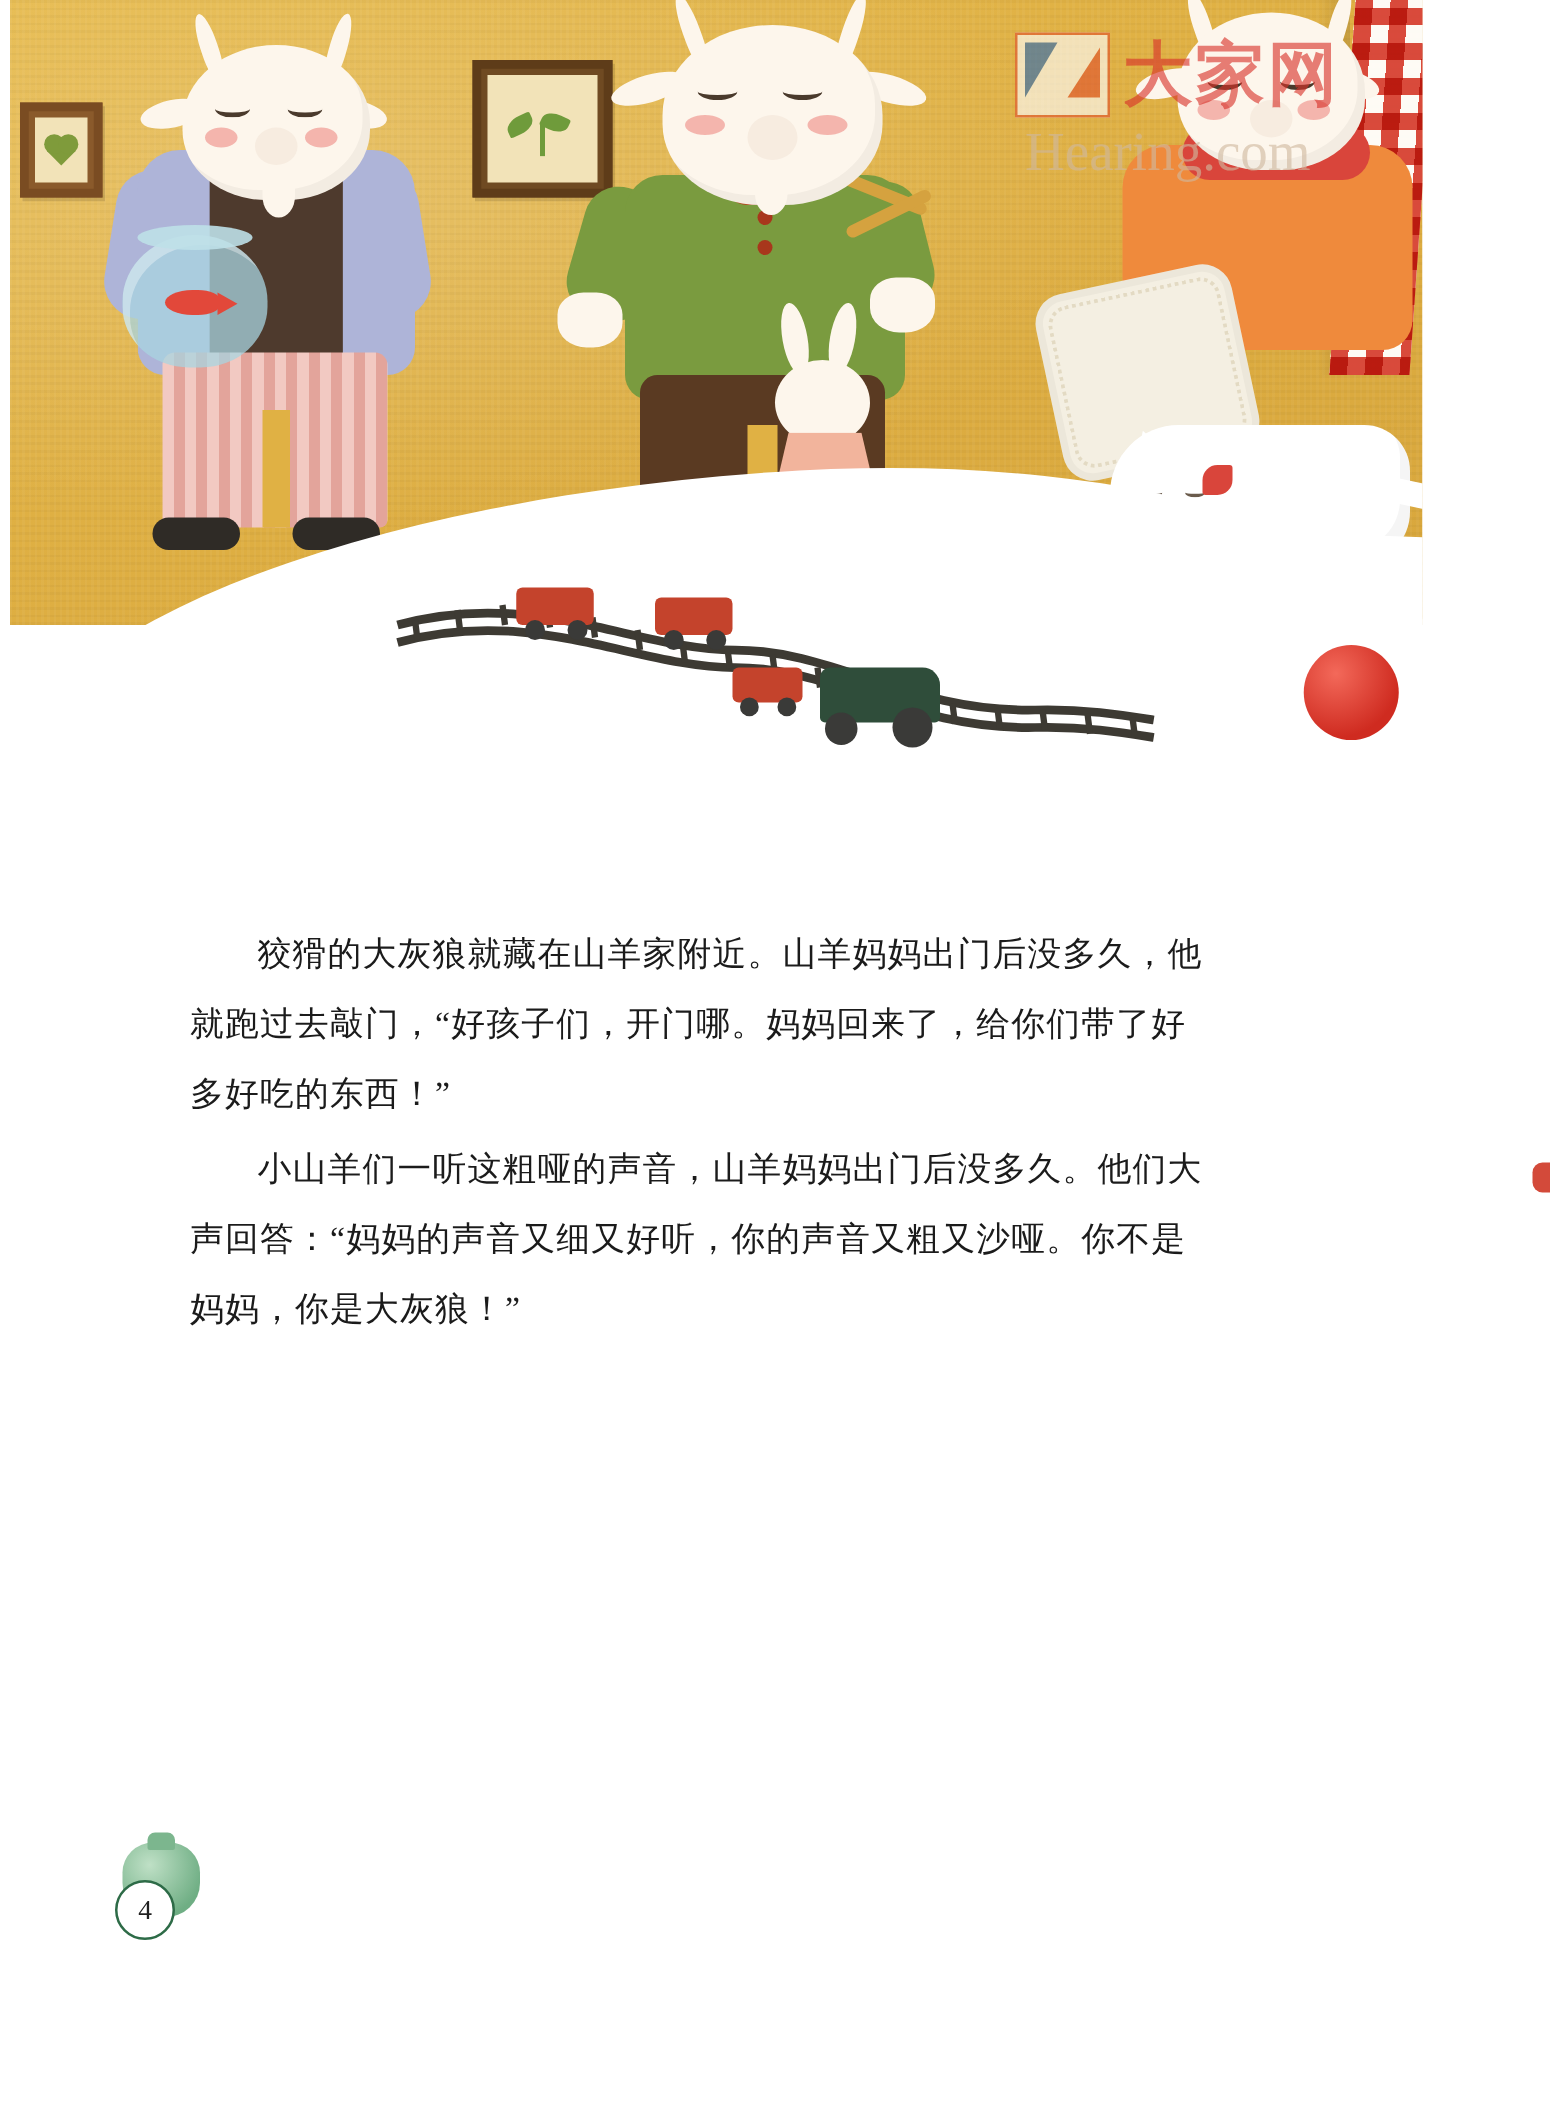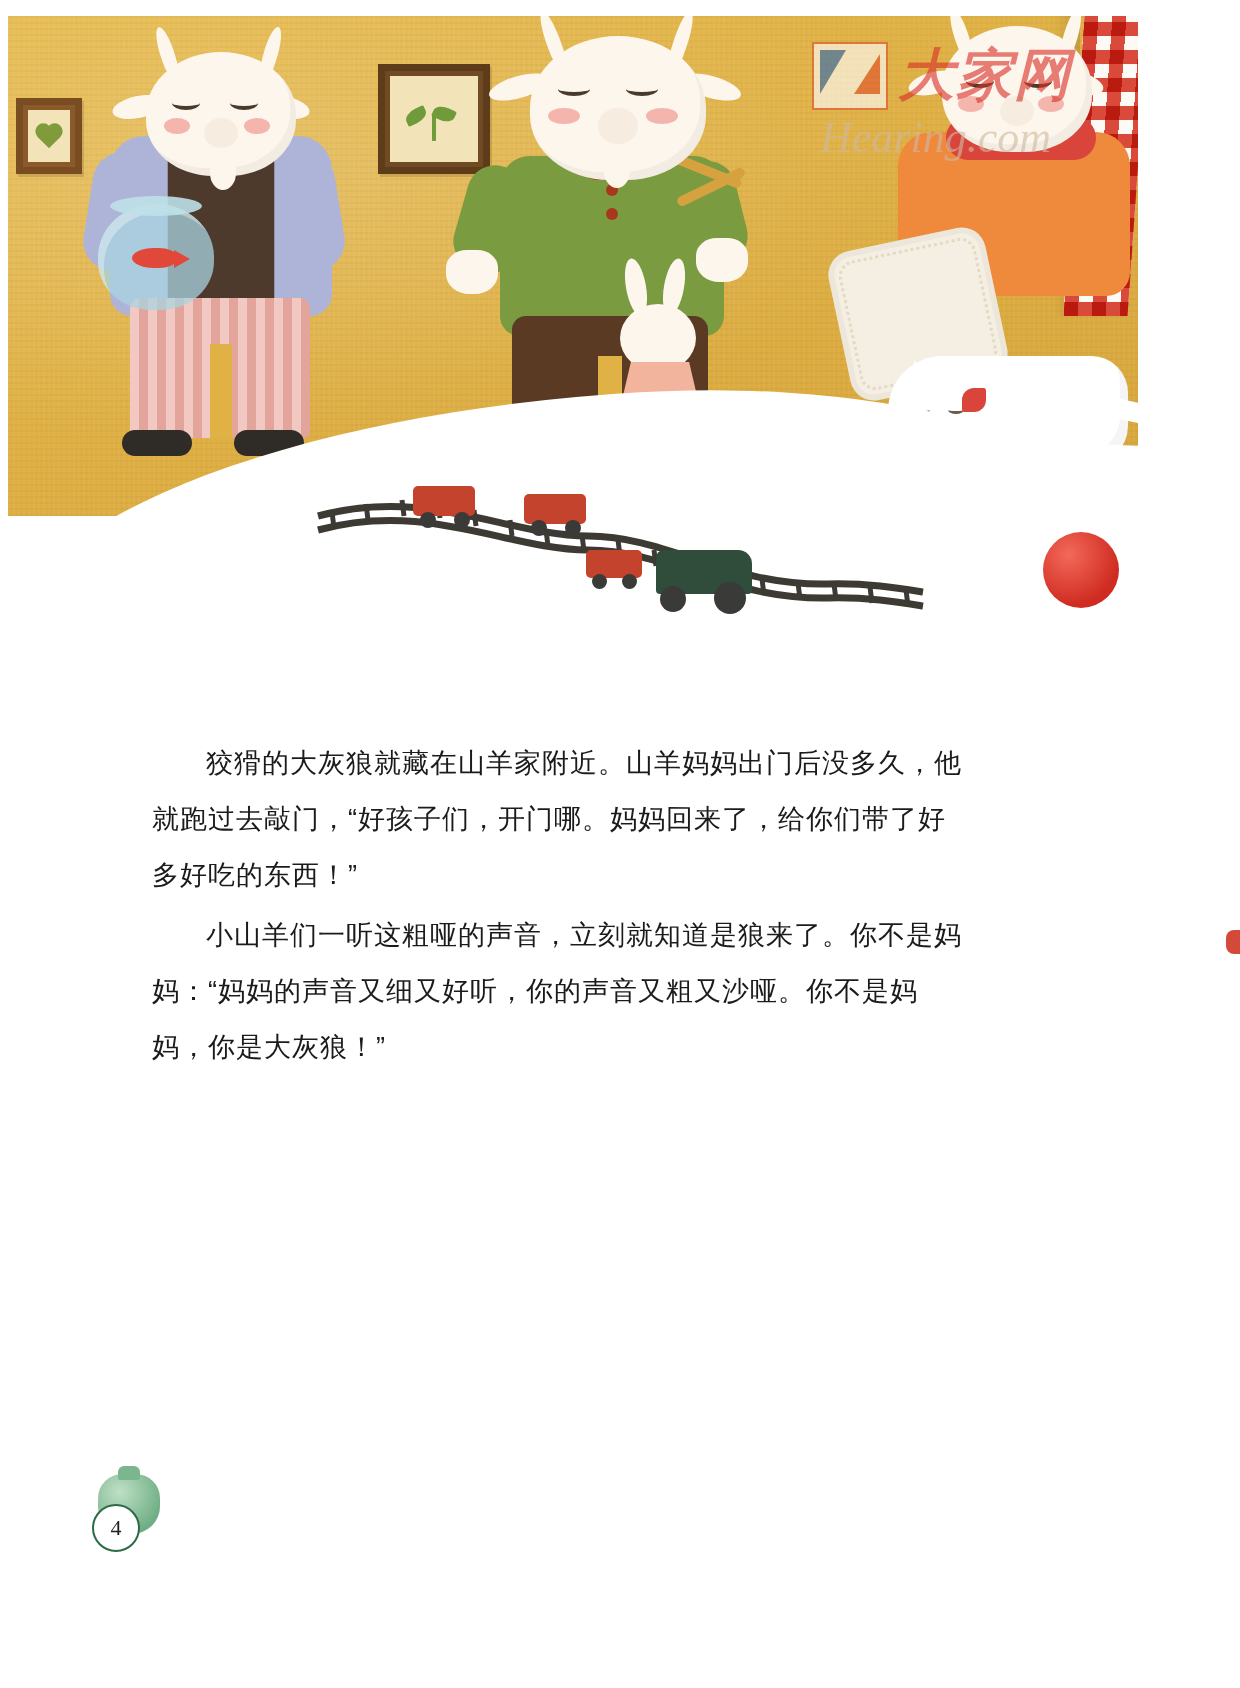--- a/index.html
+++ b/index.html
@@ -21,25 +21,24 @@
     left: 0; top: 0;
     width: 1240px;
     height: 1688px;
     background: #ffffff;
   }
 
   
   .illustration {
     position: absolute;
     left: 8px;
-    top: 16px;
+    top: 0;
     width: 1130px;
     height: 640px;
     overflow: hidden;
-    font-style: italic;
   }
   .illo-bg {
     position: absolute;
     left: 0; top: 0;
     width: 1130px;
     height: 500px;
     background:
       radial-gradient(ellipse at 20% 30%, rgba(255,255,255,0.18), rgba(255,255,255,0) 55%),
       linear-gradient(160deg, #e6b94a 0%, #e0b144 40%, #d8a63c 100%);
   }
@@ -477,21 +476,21 @@
   .wm-en .dot { color: #d0b9a0; }
 
   
   .body-text {
     position: absolute;
     left: 152px;
     top: 735px;
     width: 820px;
   }
   .cn-para {
-    font-family: Liberation Sans, sans-serif;
+    font-family: Liberation Serif, serif;
     font-size: 27px;
     line-height: 56px;
     color: #1b1b1b;
     text-indent: 2em;
     margin: 0 0 4px 0;
     letter-spacing: 1px;
   }
   .en-block { margin-top: 52px; }
   .en-para {
     font-family: "Liberation Sans", sans-serif;
@@ -722,21 +721,21 @@
       <div class="wm-en">
         <span>Hearing</span><span class="dot">.com</span>
       </div>
     </div>
   </div>
 
   <div class="edge-tab"></div>
 
   <div class="body-text">
     <p class="cn-para">狡猾的大灰狼就藏在山羊家附近。山羊妈妈出门后没多久，他就跑过去敲门，“好孩子们，开门哪。妈妈回来了，给你们带了好多好吃的东西！”</p>
-    <p class="cn-para">小山羊们一听这粗哑的声音，立刻就知道是狼来了。你不是妈妈：“妈妈的声音又细又好听，你的声音又粗又沙哑。你不是妈妈，你是大灰狼！”</p>
+    <p class="cn-para">小山羊们一听这粗哑的声音，山羊妈妈出门后没多久。他们大声回答：“妈妈的声音又细又好听，你的声音又粗又沙哑。你不是妈妈，你是大灰狼！”</p>
 
     <div class="en-block">
     </div>
   </div>
 
   <div class="page-num-wrap">
     <div class="pot"></div>
     <div class="page-num">4</div>
   </div>
 

